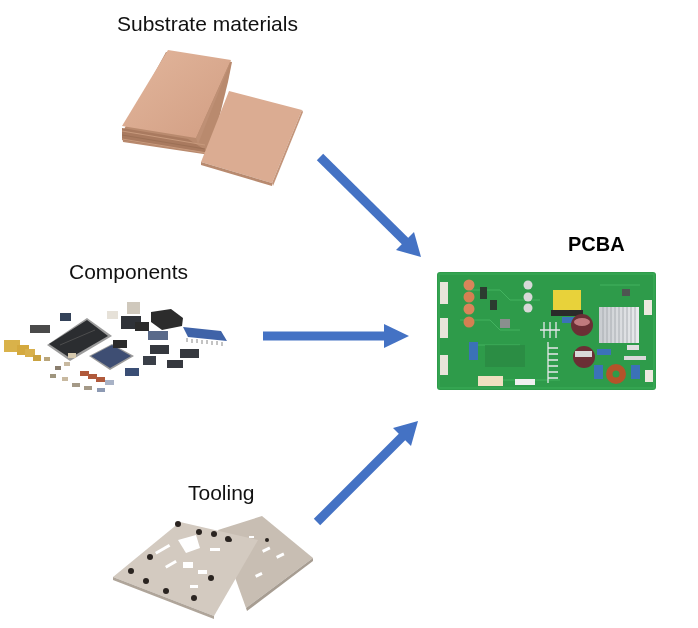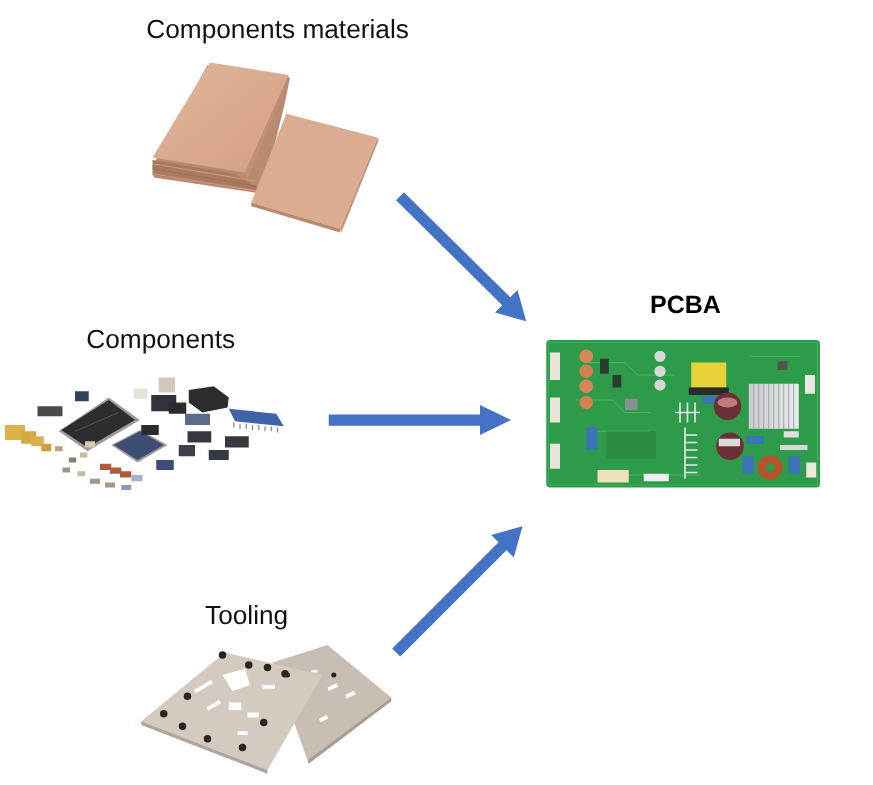--- a/index.html
+++ b/index.html
@@ -1,30 +1,30 @@
 <!DOCTYPE html>
 <html><head>
 <meta charset="utf-8">
 <style>
   html, body { margin: 0; padding: 0; background: #ffffff; }
   body { width: 698px; height: 628px; position: relative; overflow: hidden;
          font-family: "Liberation Sans", sans-serif; }
   .label { position: absolute; color: #111111; font-size: 21px; white-space: nowrap;
            font-family: "Liberation Sans", sans-serif; line-height: 1; }
-  .label.bold { font-weight: bold; font-size: 20px; color: #000000; }
+  .label.bold { font-weight: bold; font-size: 20px; color: #000000; margin-left: 48px; }
   #lbl-substrate { left: 117px; top: 13px; }
   #lbl-components { left: 69px; top: 261px; }
-  #lbl-tooling { left: 164px; top: 482px; }
+  #lbl-tooling { left: 188px; top: 482px; }
   #lbl-pcba { left: 520px; top: 234px; }
   svg.layer { position: absolute; left: 0; top: 0; }
 </style>
 </head>
 <body>
 
-<div id="lbl-substrate" class="label">Components materials</div>
+<div id="lbl-substrate" class="label">Substrate materials</div>
 <div id="lbl-components" class="label">Components</div>
 <div id="lbl-tooling" class="label">Tooling</div>
 <div id="lbl-pcba" class="label bold">PCBA</div>
 
 <svg class="layer" width="698" height="628" viewBox="0 0 698 628">
   <defs>
     <linearGradient id="subTop" x1="0" y1="0" x2="1" y2="1">
       <stop offset="0" stop-color="#E2B69C"></stop>
       <stop offset="1" stop-color="#D29E83"></stop>
     </linearGradient>

